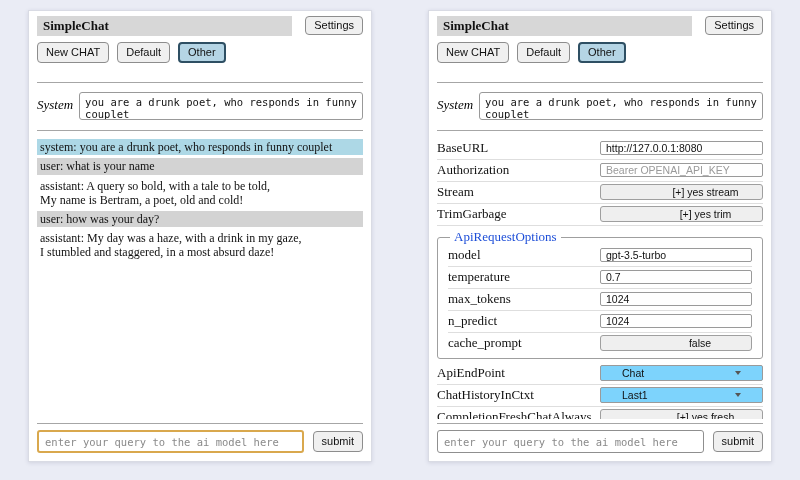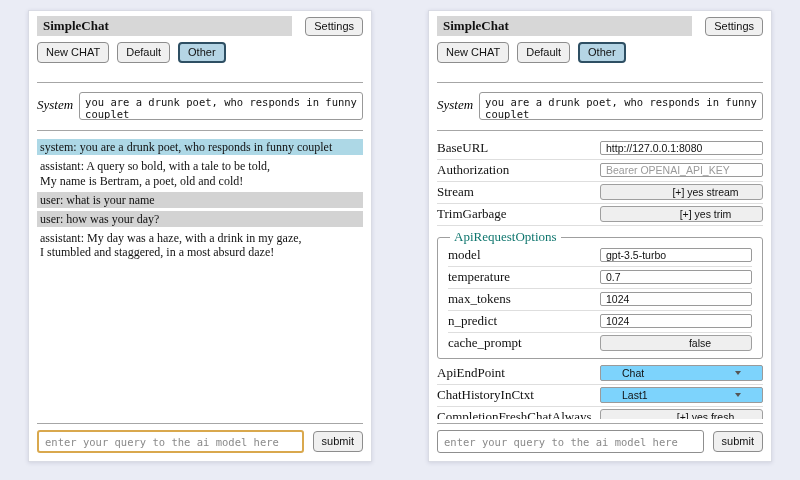--- a/index.html
+++ b/index.html
@@ -7,21 +7,21 @@
   body { background:#eaecf5; font-family:"Liberation Serif", serif; }
   .page { display:flex; gap:56px; padding:10px 28px; height:480px; }
 
   .panel {
     width:344px; height:452px; background:#ffffff;
     border:1px solid #d9dbe4; box-shadow:0 1px 4px rgba(50,50,90,.14);
     padding:5px 8px 8px 8px; display:flex; flex-direction:column;
   }
 
   
-  .panel-header { display:flex; gap:13px; align-items:flex-end; margin-bottom:6px; }
+  .panel-header { display:flex; gap:13px; align-items:flex-start; margin-bottom:6px; }
   .titlebar { flex:1; background:#d7d7d7; font-weight:bold; font-size:13px; padding:2px 6px; color:#111; }
   .btn {
     font-family:"Liberation Sans", sans-serif; font-size:11px; color:#111;
     background:#f0f0f0; border:1px solid #8d8d8d; border-radius:4px;
     padding:2px 8px; cursor:pointer; line-height:1.2;
   }
   .sessions { display:flex; gap:8px; margin-bottom:18px; }
   .session-btn.active { background:#b5d5e5; border:2px solid #2e4f63; }
 
   hr.sep { border:none; border-top:1px solid #a6a6a6; }
@@ -63,21 +63,21 @@
   .setting-select {
     width:100%; height:16px; background:#7dd3fc; border:1px solid #9a9a9a; border-radius:2px;
     font-family:"Liberation Sans", sans-serif; font-size:10.5px; color:#111;
     display:flex; align-items:center; justify-content:space-between; padding:0 21px; cursor:pointer;gap:32px;
   }
   .chev { width:0; height:0; border-left:3px solid transparent; border-right:3px solid transparent; border-top:4px solid #555; }
 
   fieldset.api-fieldset {
     border:1px solid #9f9f9f; border-radius:3px; margin:3px 0 4px 0; padding:0 10px 4px 10px;
   }
-  fieldset.api-fieldset legend { font-size:13px; padding:0 4px; margin-left:2px; color:#0f766e; }
+  fieldset.api-fieldset legend { font-size:13px; padding:0 4px; margin-left:2px; color:#1d4ed8; }
   fieldset.api-fieldset .setting-row:last-child { border-bottom:none; }
 
   
   .query-block { margin-top:4px; }
   .query-row { display:flex; gap:9px; align-items:center; }
   .query-input {
     flex:1; height:23px; font-family:"DejaVu Sans Mono", monospace; font-size:10.5px;
     padding:0 6px; border:1px solid #8f8f8f; border-radius:3px; color:#111; outline:none;
   }
   .query-input::placeholder { color:#8a8a8a; }
@@ -100,23 +100,23 @@
         <button class="btn session-btn active">Other</button>
       </div>
     <hr class="sep sep-top">
     <div class="system-row">
       <span class="system-label">System</span>
       <textarea class="system-ta" spellcheck="false" style="">you are a drunk poet, who responds in funny couplet</textarea>
     </div>
     <hr class="sep sep-mid">
     <div class="chat-area">
         <div class="msg msg-system">system: you are a drunk poet, who responds in funny couplet</div>
+        <div class="msg msg-user">user: what is your name</div>
         <div class="msg msg-assistant">assistant: A query so bold, with a tale to be told,
 My name is Bertram, a poet, old and cold!</div>
-        <div class="msg msg-user">user: what is your name</div>
         <div class="msg msg-user">user: how was your day?</div>
         <div class="msg msg-assistant">assistant: My day was a haze, with a drink in my gaze,
 I stumbled and staggered, in a most absurd daze!</div>
       </div>
     <div class="query-block">
       <hr class="sep sep-bot">
       <div class="query-row">
         <input class="query-input focused" spellcheck="false" placeholder="enter your query to the ai model here" style="">
         <button class="btn submit-btn">submit</button>
       </div>

